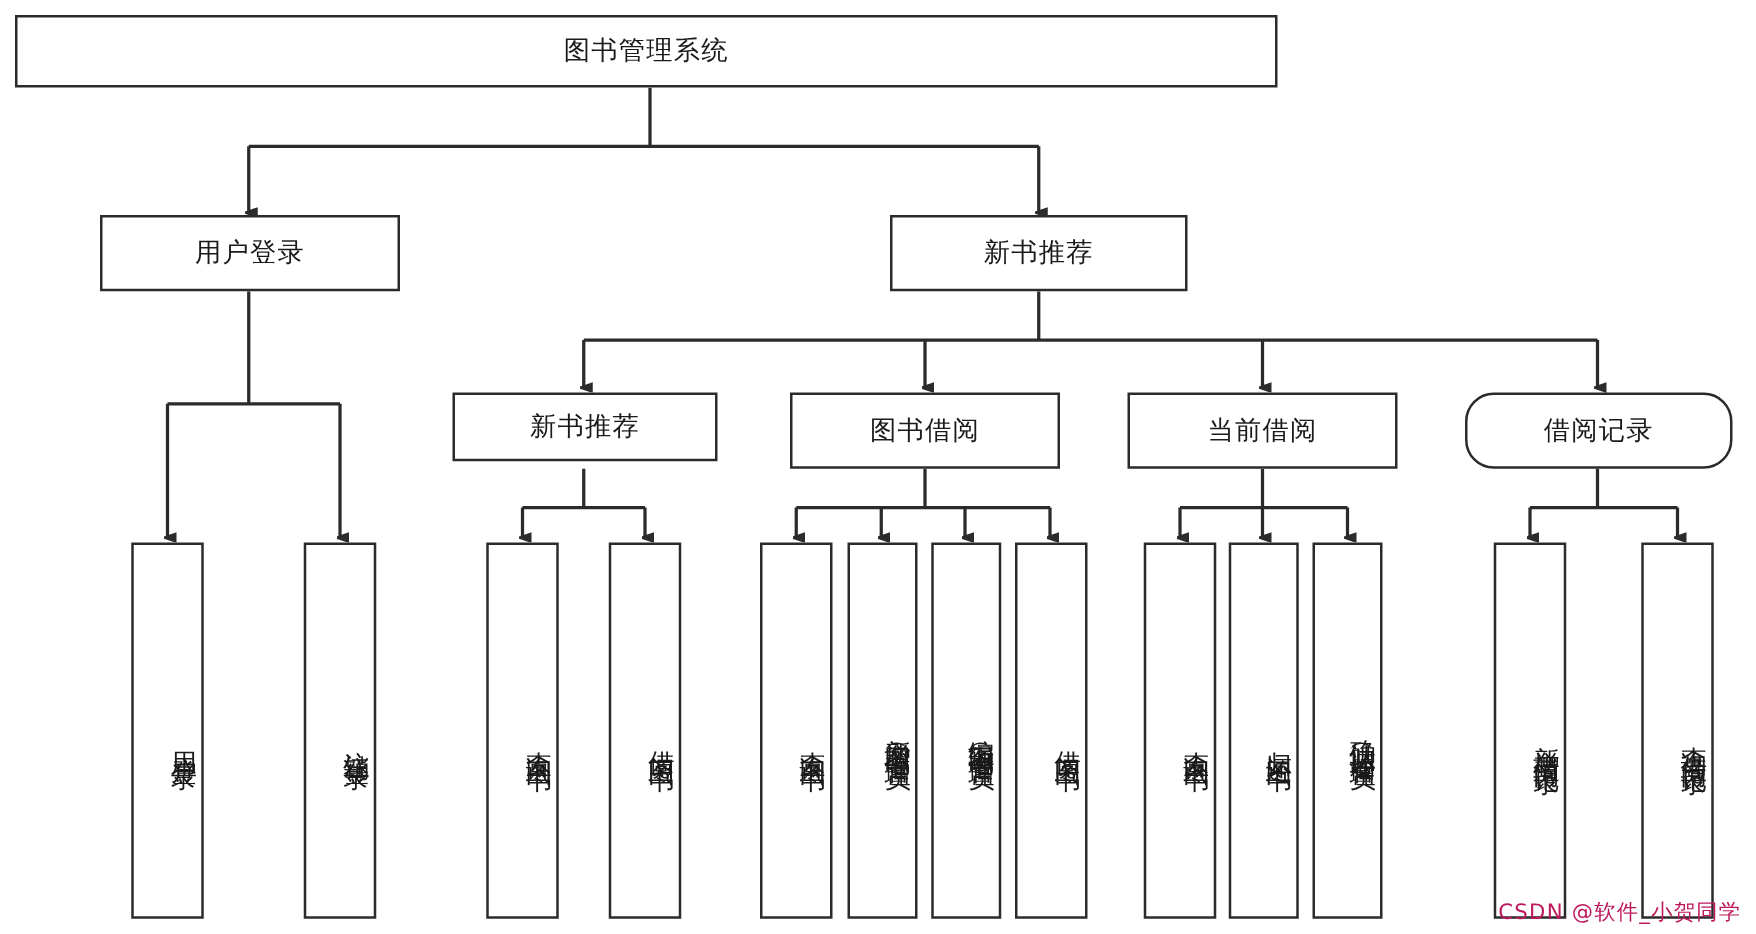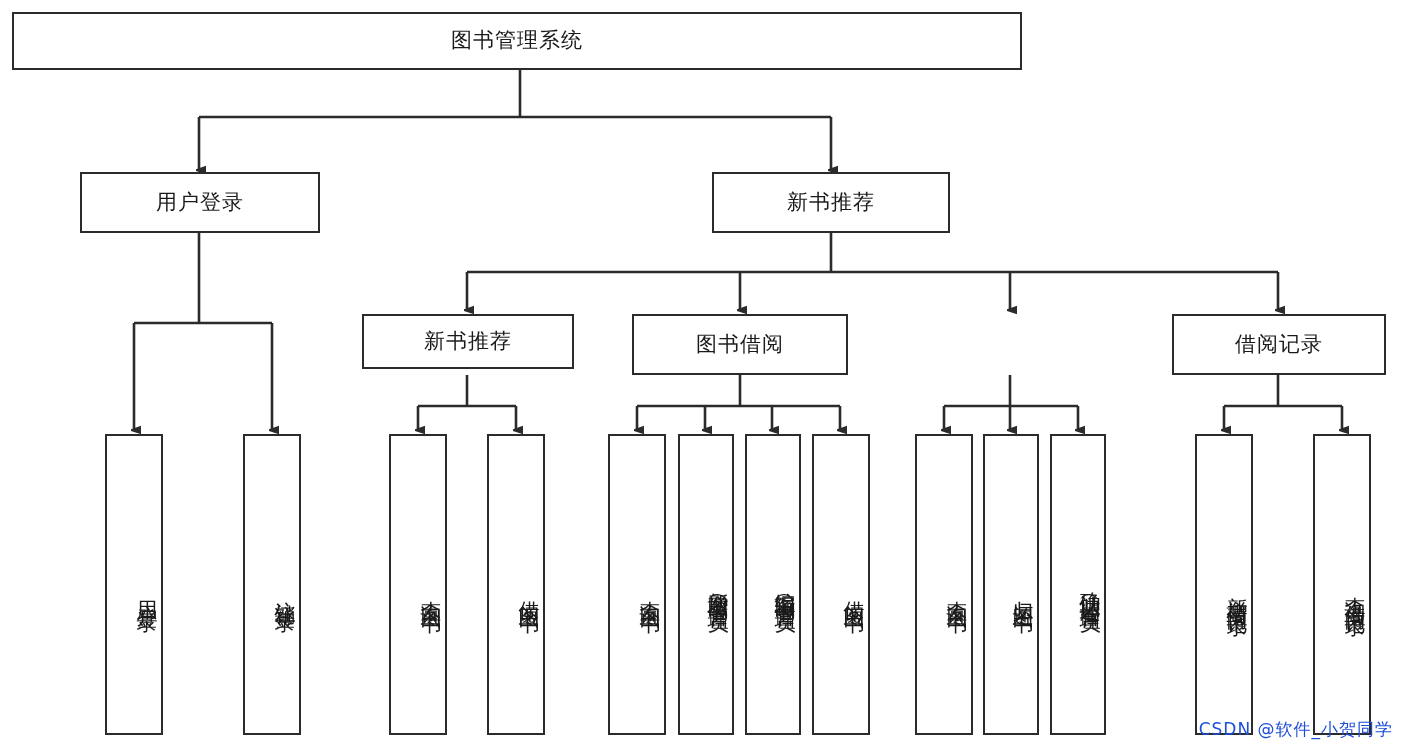--- a/index.html
+++ b/index.html
@@ -56,21 +56,21 @@
   }
   .node.vert span {
     writing-mode: vertical-rl;
     text-orientation: upright;
   }
   .watermark {
     position: absolute;
     right: 12px;
     bottom: 6px;
     font-size: 17px;
-    color: #1d4ed8;
+    color: #be185d;
     letter-spacing: 1px;
     white-space: nowrap;
   }
 </style>
 </head>
 <body>
 
 <div id="canvas">
 
   <svg class="wires" viewBox="0 0 1405 747" xmlns="http://www.w3.org/2000/svg">
@@ -135,21 +135,24 @@
   <div class="node horiz" style="left:712px; top:172px; width:238px; height:61px;">
     <span>新书推荐</span>
   </div>
 
   <div class="node horiz" style="left:362px; top:314px; width:212px; height:55px;">
     <span>新书推荐</span>
   </div>
   <div class="node horiz" style="left:632px; top:314px; width:216px; height:61px;">
     <span>图书借阅</span>
   </div>
-  <div class="node horiz" style="left:1172px; top:314px; width:214px; height:61px;">
+  <div class="node horiz" style="left:902px; top:314px; width:216px; height:61px;">
+    <span>当前借阅</span>
+  </div>
+  <div class="node horiz" style="left:1172px; top:314px; width:214px; height:61px;border-radius:23px;">
     <span>借阅记录</span>
   </div>
 
   <div class="node vert" style="left:105px; top:434px; width:58px; height:301px;">
     <span>用户登录</span>
   </div>
   <div class="node vert" style="left:243px; top:434px; width:58px; height:301px;">
     <span>注销登录</span>
   </div>
 

